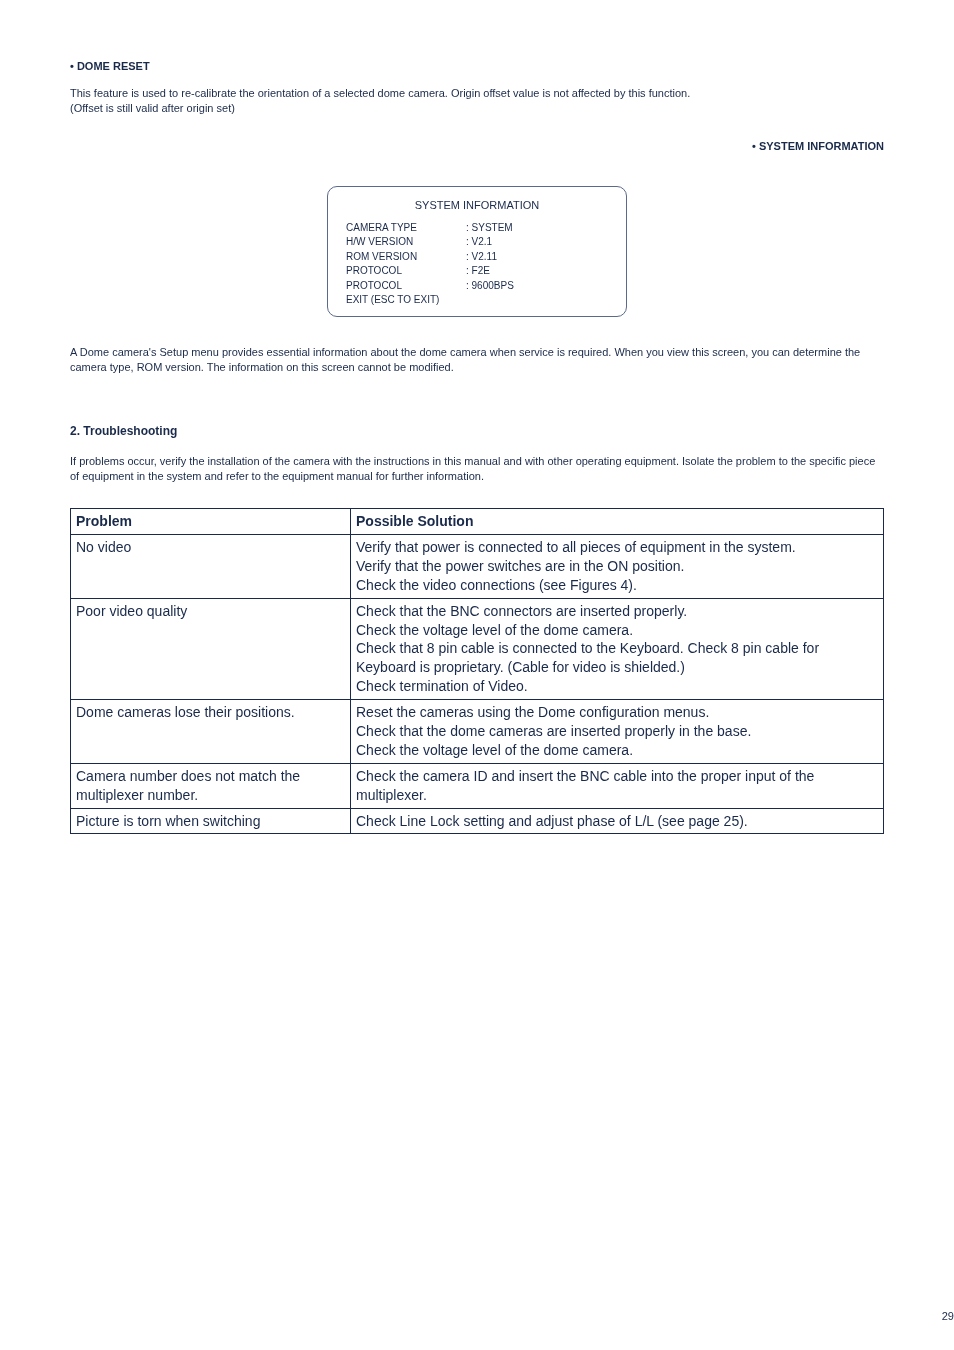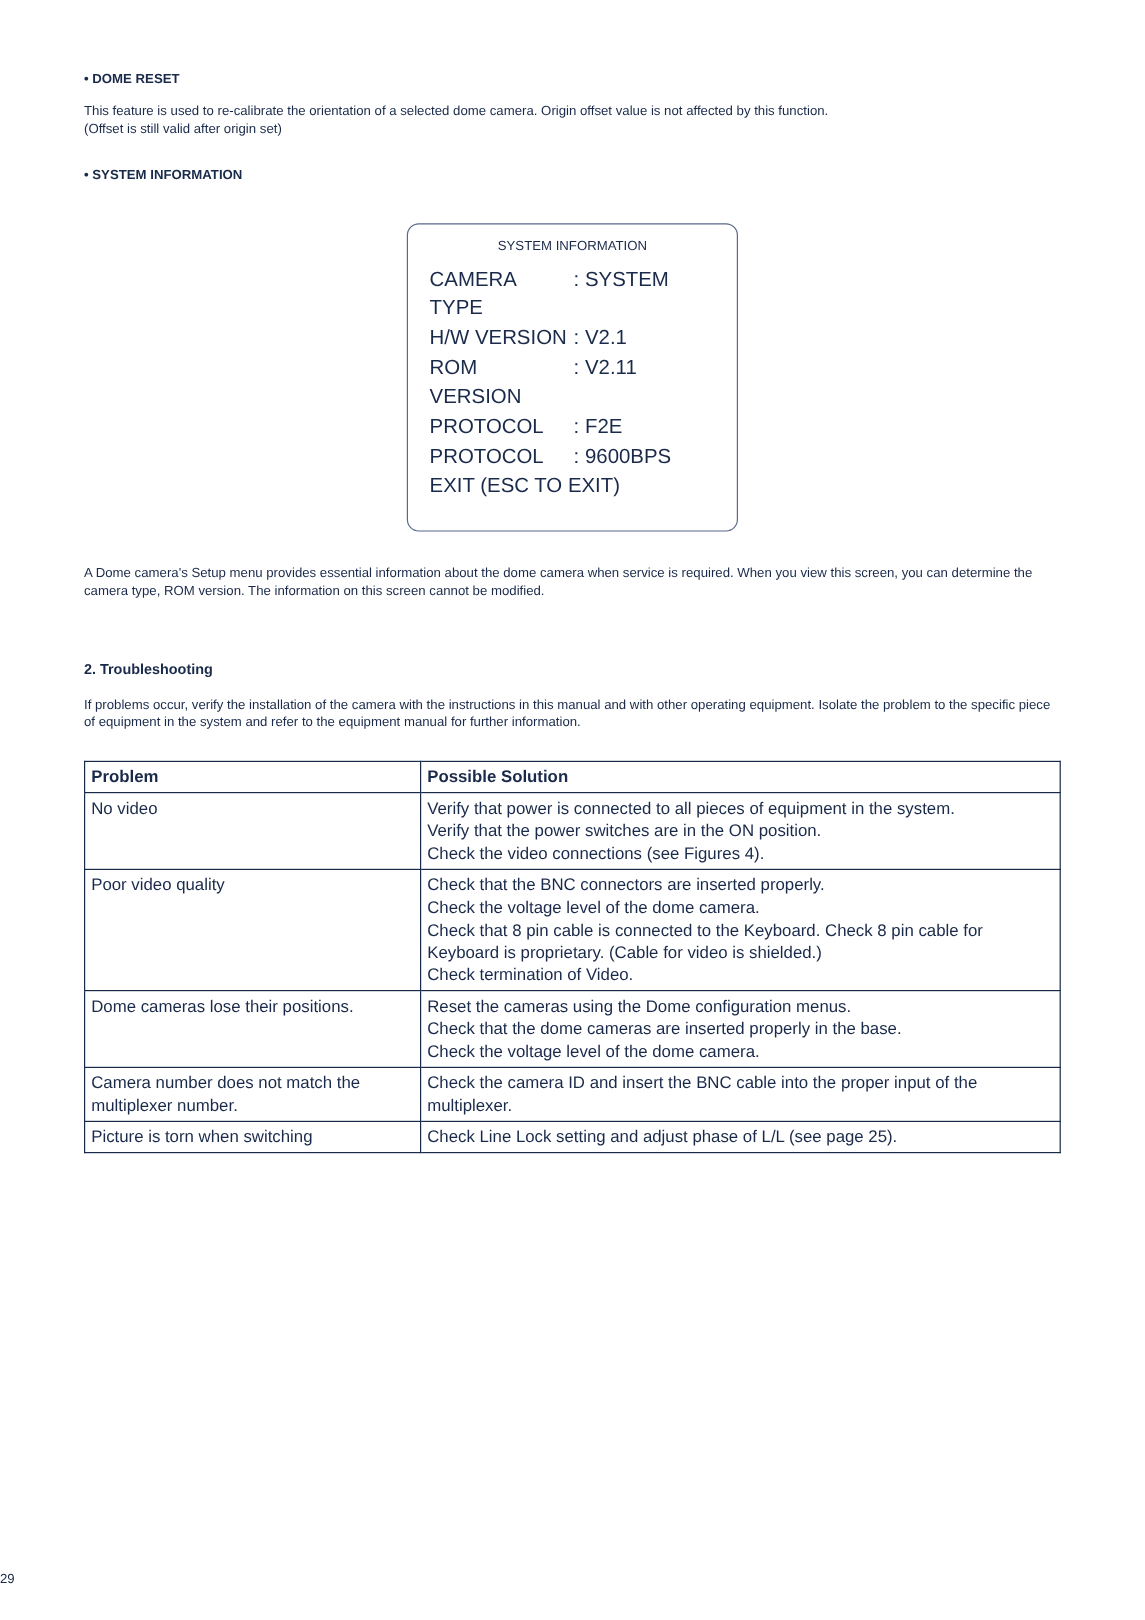--- a/index.html
+++ b/index.html
@@ -15,34 +15,34 @@
     font-weight: bold;
     font-size: 11px;
     margin-bottom: 14px;
   }
   .body-text {
     font-size: 11px;
     line-height: 1.35;
     margin-bottom: 24px;
   }
   .sysinfo-box {
-    width: 276px;
+    width: 300px;
     margin: 0 auto 28px auto;
     border: 1px solid #5a6a8a;
     border-radius: 10px;
-    padding: 12px 18px 24px 18px;
+    padding: 12px 18px 8px 18px;
   }
   .sysinfo-title {
     text-align: center;
     font-size: 11px;
     margin-bottom: 10px;
   }
   .sysinfo-row {
     display: flex;
-    font-size: 17px;
+    font-size: 10px;
     line-height: 1.45;
   }
   .sysinfo-label { width: 120px; }
   .sysinfo-value { }
   .troubleshoot-header {
     font-weight: bold;
     font-size: 12px;
     margin-top: 50px;
     margin-bottom: 16px;
   }
@@ -59,34 +59,34 @@
     line-height: 1.35;
   }
   table.trouble th {
     font-weight: bold;
     background: #fff;
   }
   .page-number {
     position: absolute;
     bottom: 28px;
     left: 0; right: 0;
-    text-align: left;
+    text-align: right;
     font-size: 11px;
   }
 </style>
 </head>
 <body>
 
 <div class="section-header">•  DOME RESET</div>
 <div class="body-text">
   <span>This feature is used to re-calibrate the orientation of a selected dome camera. Origin offset value is not affected by this function.</span><br>
   <span>(Offset is still valid after origin set)</span>
 </div>
 
-<div class="section-header" style="margin-top:14px;">•  SYSTEM INFORMATION</div>
+<div class="section-header" style="margin-top:14px;text-align:right;">•  SYSTEM INFORMATION</div>
 
 <div style="height:20px;"></div>
 
 <div class="sysinfo-box">
   <div class="sysinfo-title">SYSTEM INFORMATION</div>
   <div class="sysinfo-row">
     <div class="sysinfo-label">CAMERA TYPE</div>
     <div class="sysinfo-value">: SYSTEM</div>
   </div>
   <div class="sysinfo-row">

